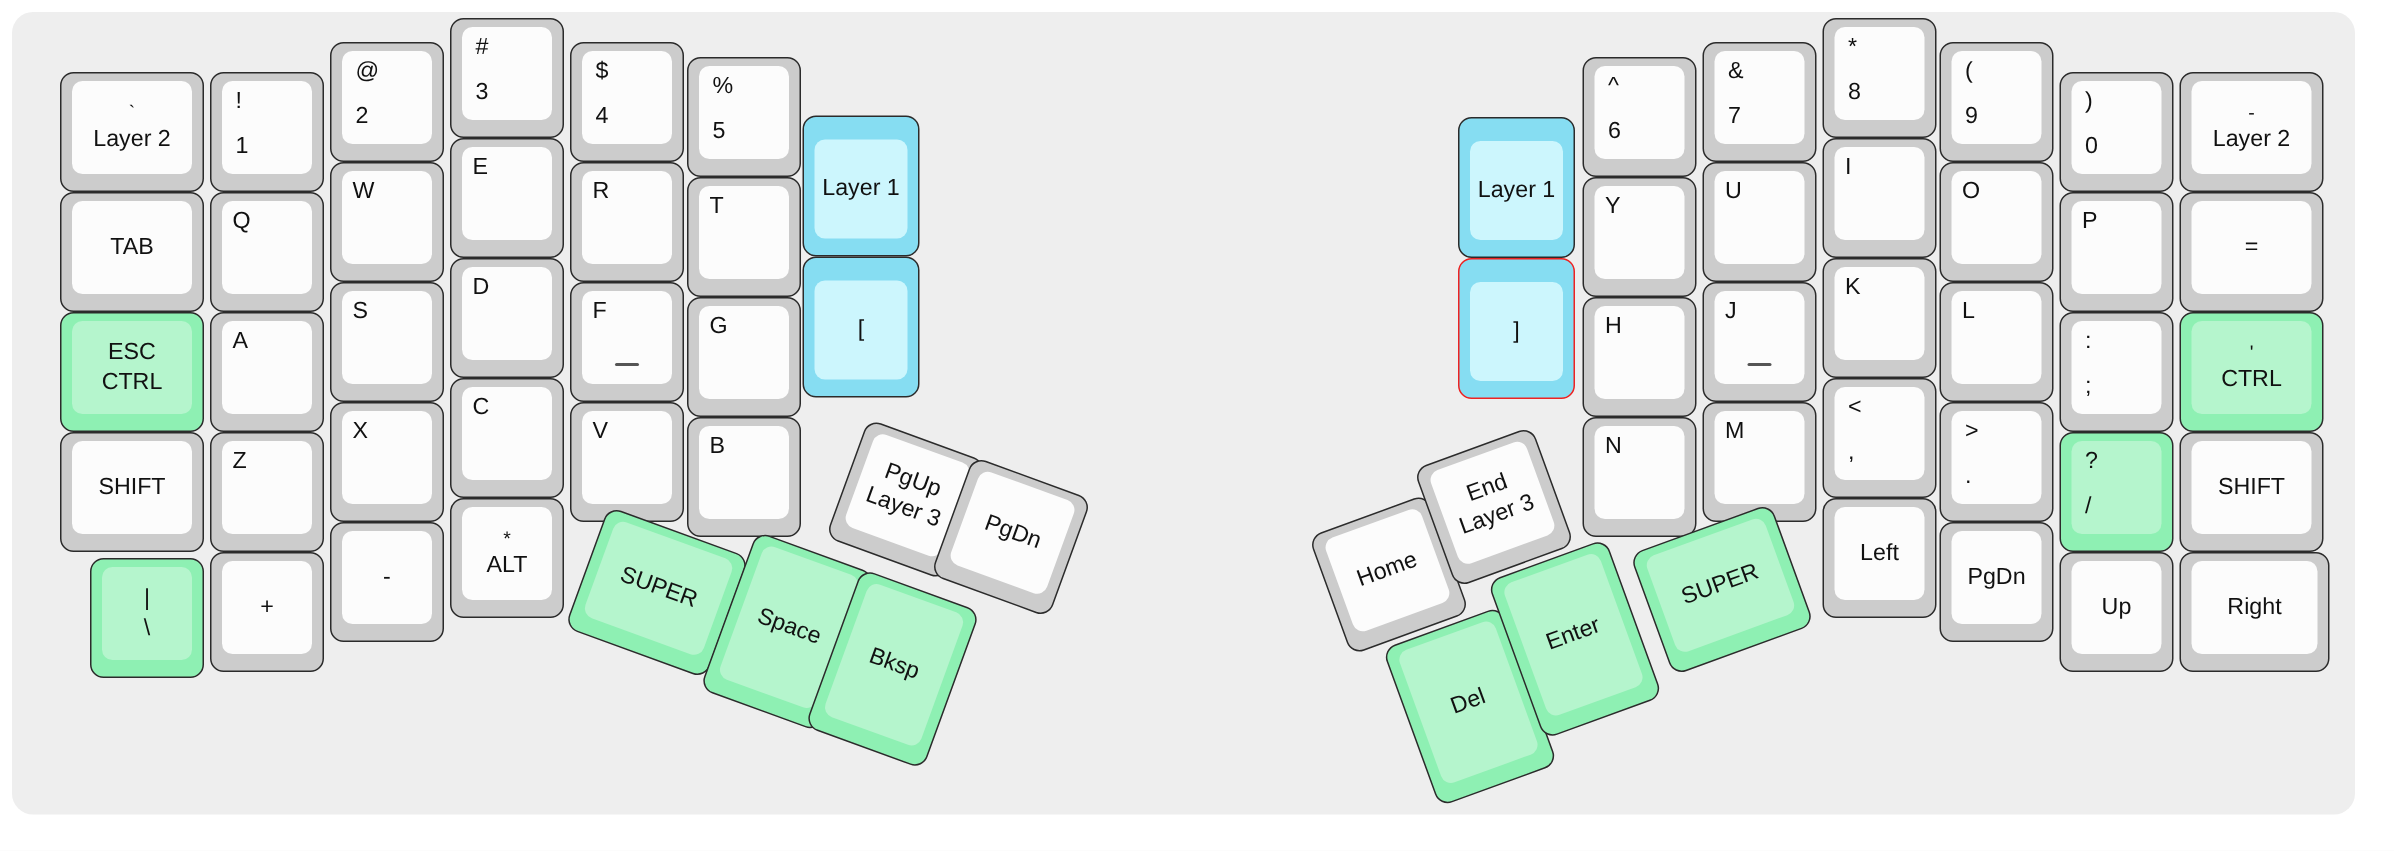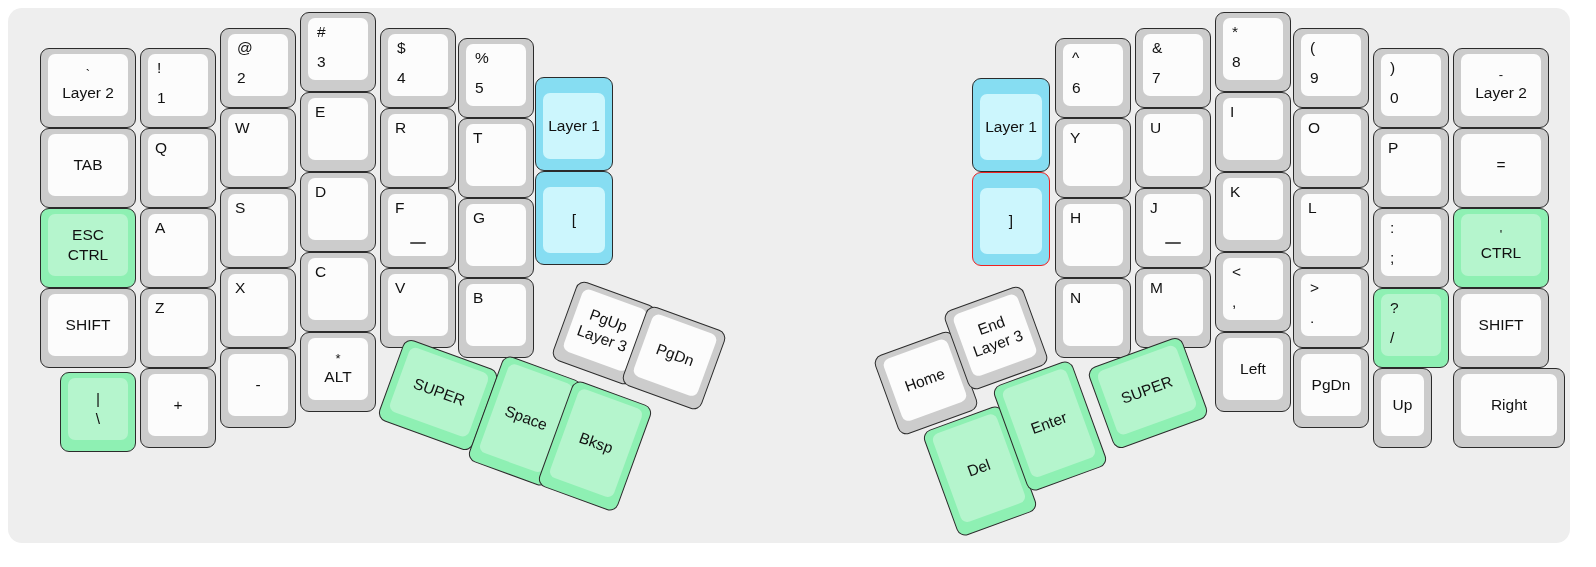--- a/index.html
+++ b/index.html
@@ -375,21 +375,21 @@
         </div>
       </div>
       <div class="key k-green" style="left: 1373px; top: 288px; width: 76px; height: 80px;">
         <div class="cap">
           <div class="stack">
             <span class="lg lt">?</span>
             <span class="lg lt">/</span>
           </div>
         </div>
       </div>
-      <div class="key k-grey" style="left: 1373px; top: 368px; width: 59px; height: 80px; padding-left: 24px;">
+      <div class="key k-grey" style="left: 1373px; top: 368px; width: 76px; height: 80px; padding-left: 24px;">
         <div class="cap">
           <span class="lg">Up</span>
         </div>
       </div>
       <div class="key k-grey" style="left: 1453px; top: 48px; width: 96px; height: 80px;">
         <div class="cap">
           <div class="ctr2">
             <span class="lg tiny">-</span>
             <span class="lg">Layer 2</span>
           </div>
@@ -406,21 +406,21 @@
             <span class="lg tiny">'</span>
             <span class="lg">CTRL</span>
           </div>
         </div>
       </div>
       <div class="key k-grey" style="left: 1453px; top: 288px; width: 96px; height: 80px;">
         <div class="cap">
           <span class="lg">SHIFT</span>
         </div>
       </div>
-      <div class="key k-grey" style="left: 1453px; top: 368px; width: 112px; height: 80px; text-decoration: underline;">
+      <div class="key k-grey" style="left: 1453px; top: 368px; width: 100px; height: 80px; text-decoration: underline;">
         <div class="cap">
           <span class="lg">Right</span>
         </div>
       </div>
       <div class="key k-grey" style="left: 884px; top: 341px; width: 84px; height: 84px; transform: rotate(-20deg);">
         <div class="cap">
           <span class="lg">Home</span>
         </div>
       </div>
       <div class="key k-grey" style="left: 954px; top: 296px; width: 84px; height: 84px; transform: rotate(-20deg);">

